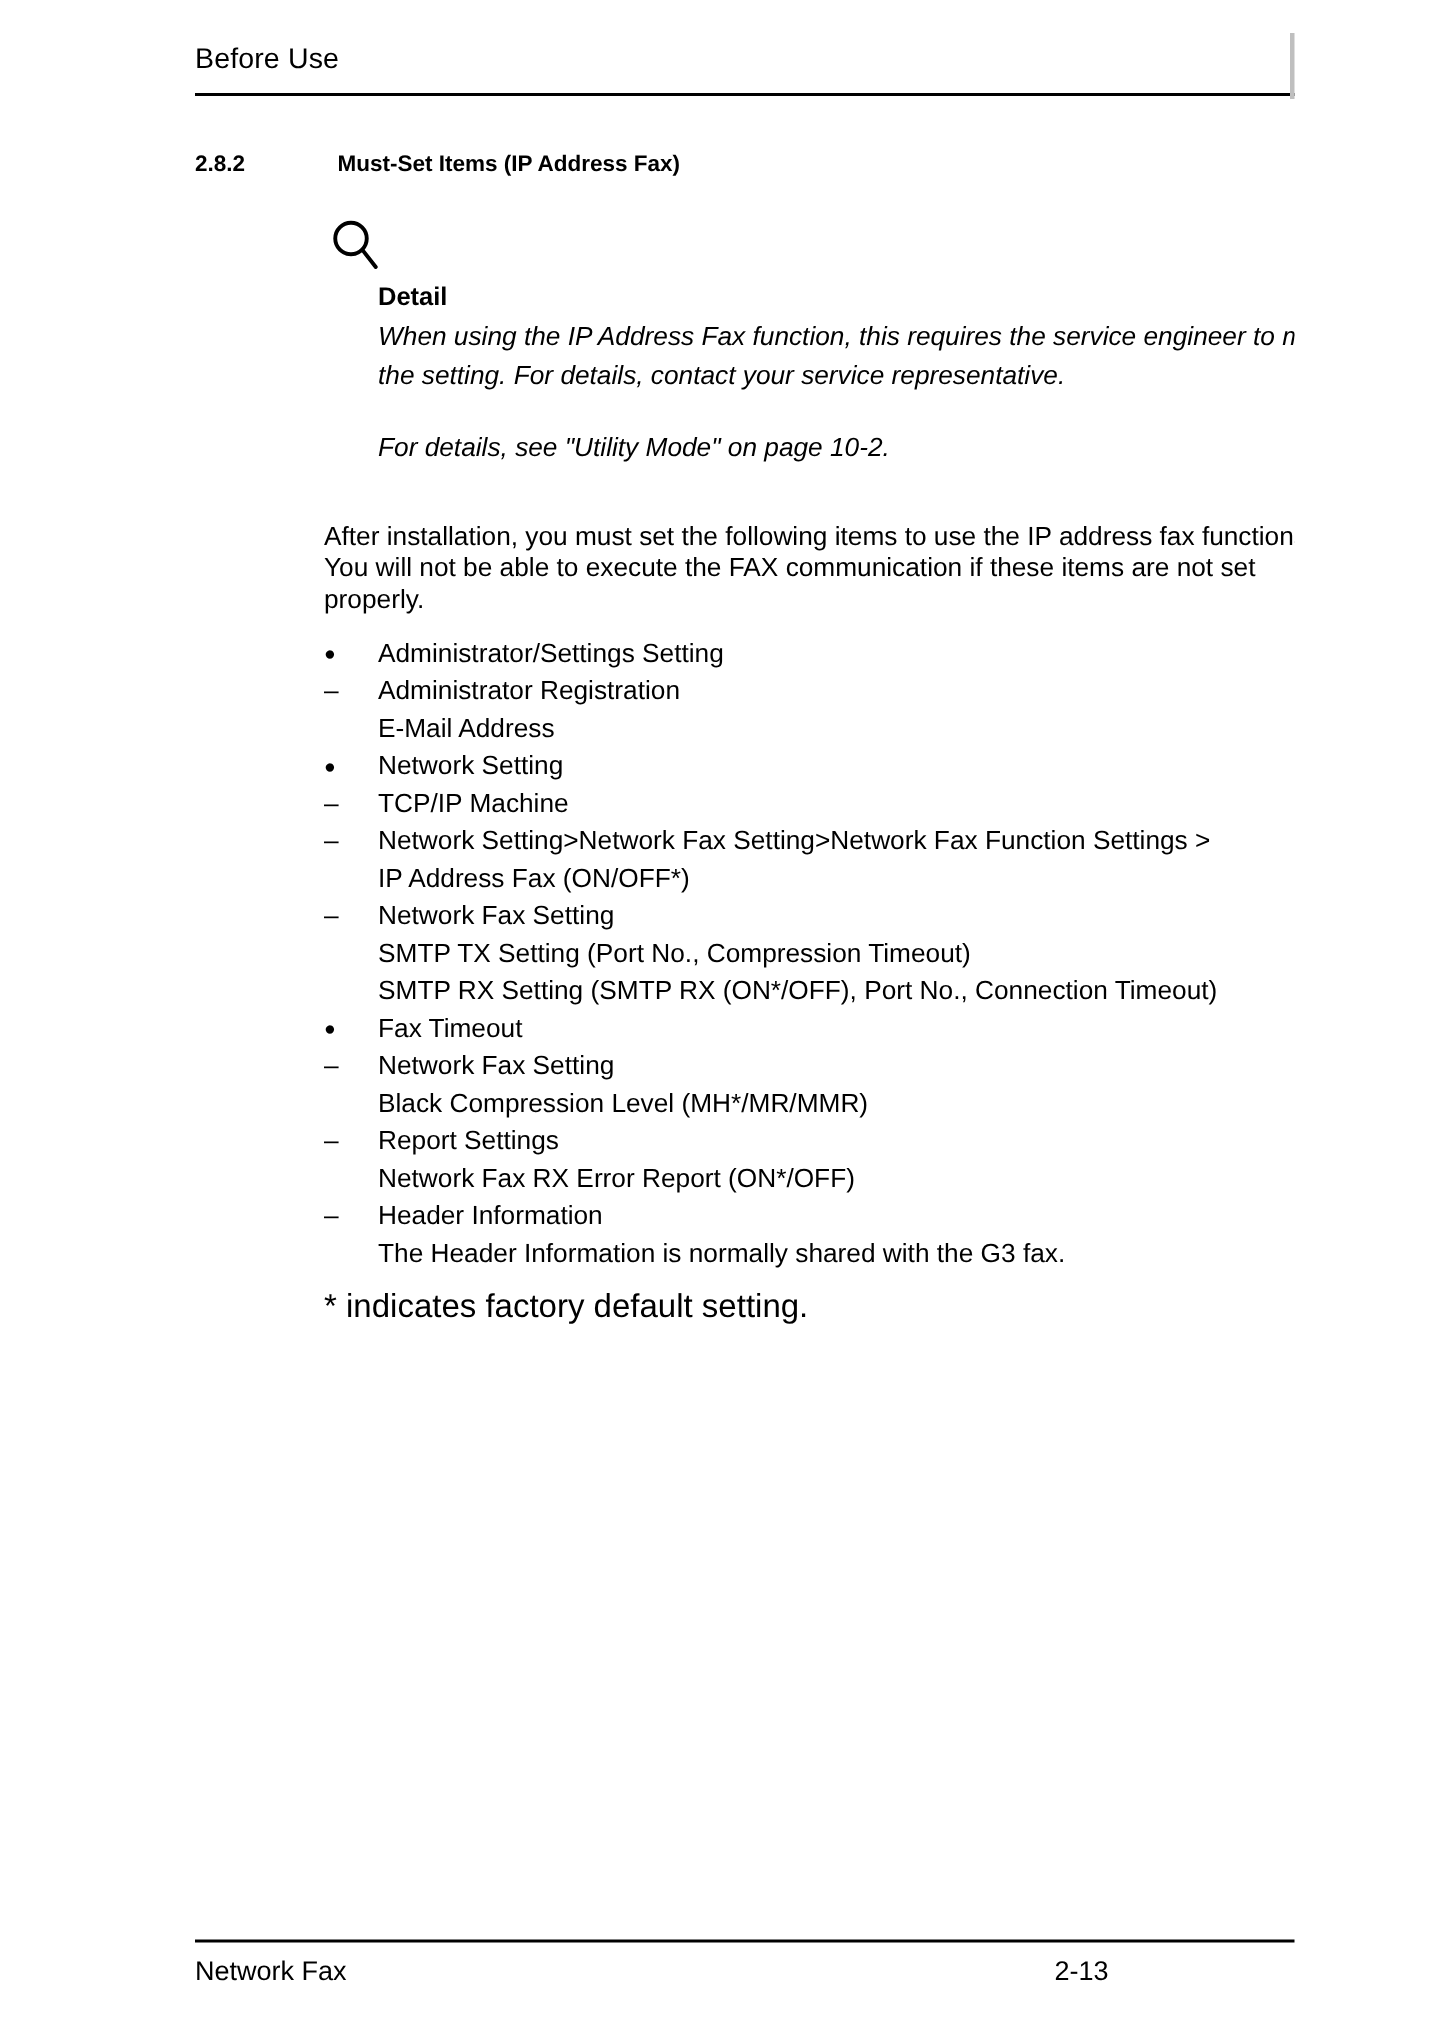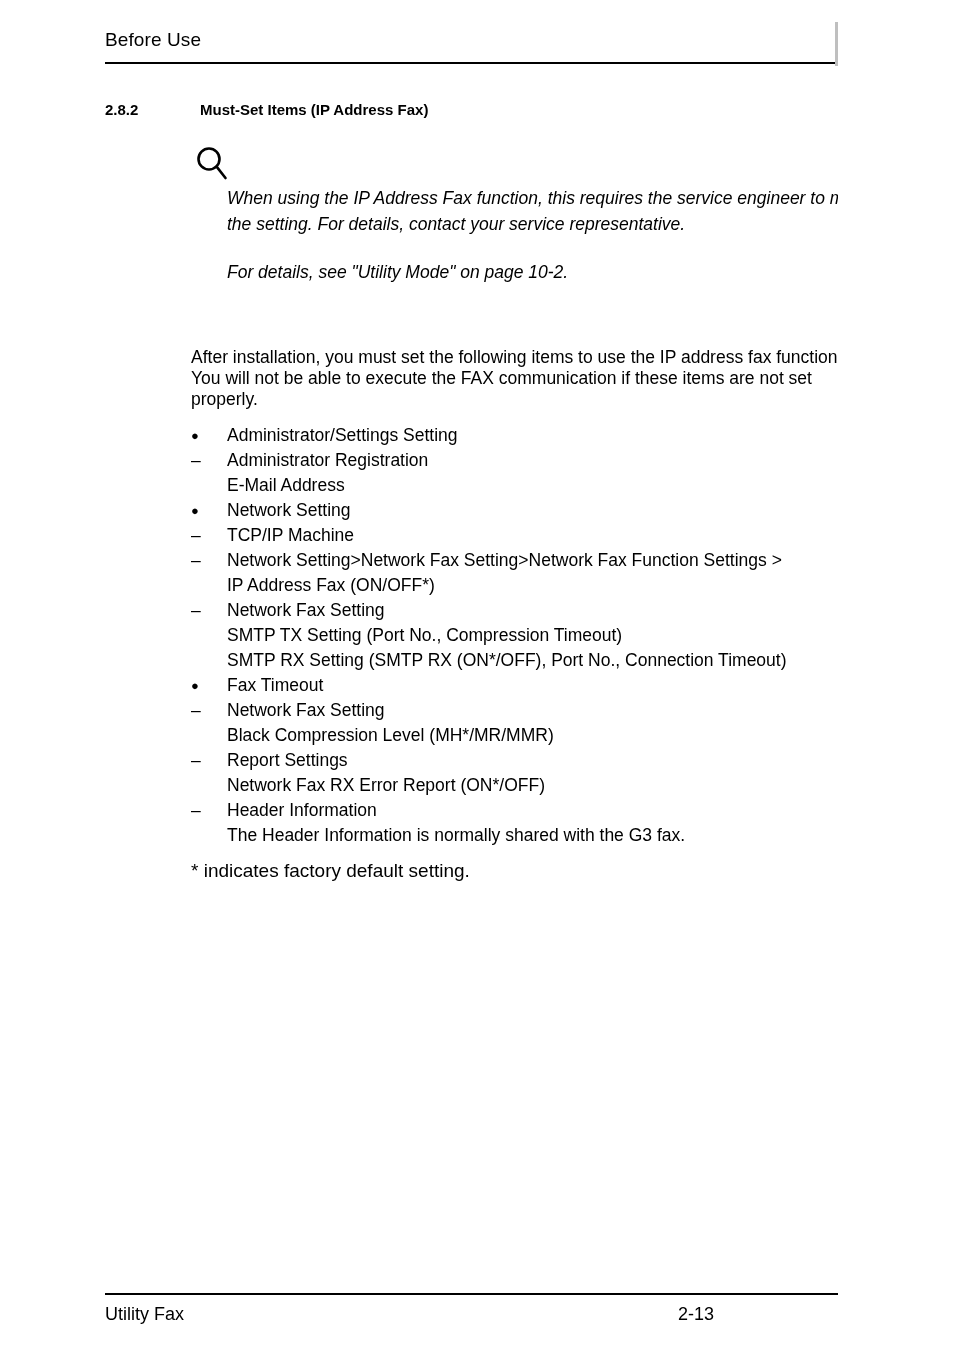--- a/index.html
+++ b/index.html
@@ -10,20 +10,21 @@
   body {
     font-family: "Liberation Sans", sans-serif;
     color: #000000;
   }
   .page {
     position: relative;
     width: 838px;
     height: 1352px;
     background: #ffffff;
     overflow: hidden;
+    margin-left: 25px;
   }
 
   
   .header {
     position: absolute;
     left: 105px;
     top: 28px;
     width: 773px;
     height: 42px;
   }
@@ -144,21 +145,21 @@
     font-size: 17.5px;
     line-height: 25px;
   }
   .li.bullet .marker { font-size: 13px; }
   .li.cont { padding-left: 36px; }
 
   .footnote {
     position: absolute;
     left: 191px;
     top: 858px;
-    font-size: 19px;
+    font-size: 22px;
     line-height: 25px;
     margin: 0;
     white-space: nowrap;
   }
 
   
   .side-tab-black {
     position: absolute;
     left: 900px;
     top: 192px;
@@ -237,20 +238,21 @@
     <span class="num">2.8.2</span><span>Must-Set Items (IP Address Fax)</span>
   </div>
 
   <div class="note-icon">
     <svg viewBox="0 0 34 38" width="34" height="38" aria-hidden="true">
       <circle cx="13" cy="13" r="10.5" fill="none" stroke="#000" stroke-width="2.6"></circle>
       <line x1="20.6" y1="20.6" x2="29.5" y2="32" stroke="#000" stroke-width="2.6" stroke-linecap="round"></line>
     </svg>
   </div>
   <div class="note-body">
+    <p class="note-title">Detail</p>
     <p class="note-para">When using the IP Address Fax function, this requires the service engineer to make the setting. For details, contact your service representative.</p>
     <p class="note-para spaced">For details, see "Utility Mode" on page 10-2.</p>
   </div>
 
   <p class="body-para">After installation, you must set the following items to use the IP address fax functions. You will not be able to execute the FAX communication if these items are not set properly.</p>
 
   <div class="item-list">
       <div class="li bullet"><span class="marker">●</span><span>Administrator/Settings Setting</span></div>
       <div class="li dash"><span class="marker">–</span><span>Administrator Registration</span></div>
       <div class="li cont"><span class="marker"></span><span>E-Mail Address</span></div>
@@ -273,16 +275,16 @@
   <p class="footnote">* indicates factory default setting.</p>
 
   <div class="side-tab-black">
     <span class="vtext">Chapter 2</span>
   </div>
   <div class="side-tab-white">
     <span class="vtext">Before Use</span>
   </div>
 
   <div class="footer-rule"></div>
-  <div class="footer-left">Utility Fax</div>
+  <div class="footer-left">Network Fax</div>
   <div class="footer-right">2-13</div>
 
 </div>
 
 </body></html>

